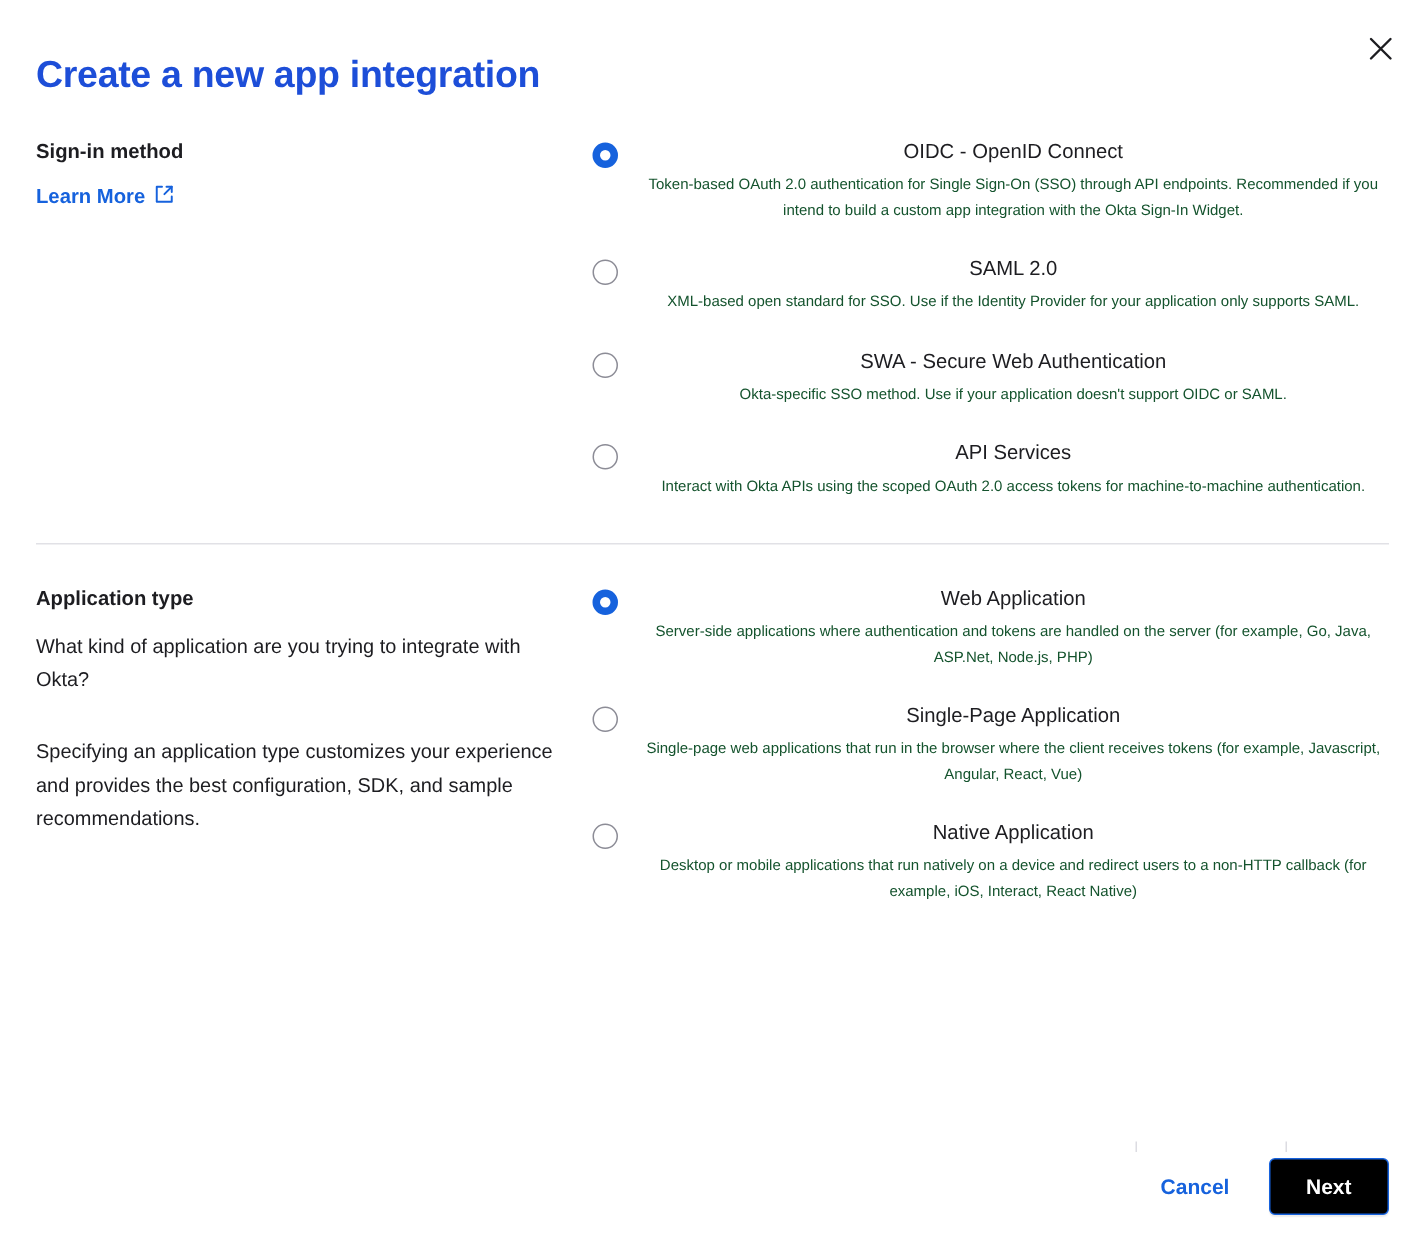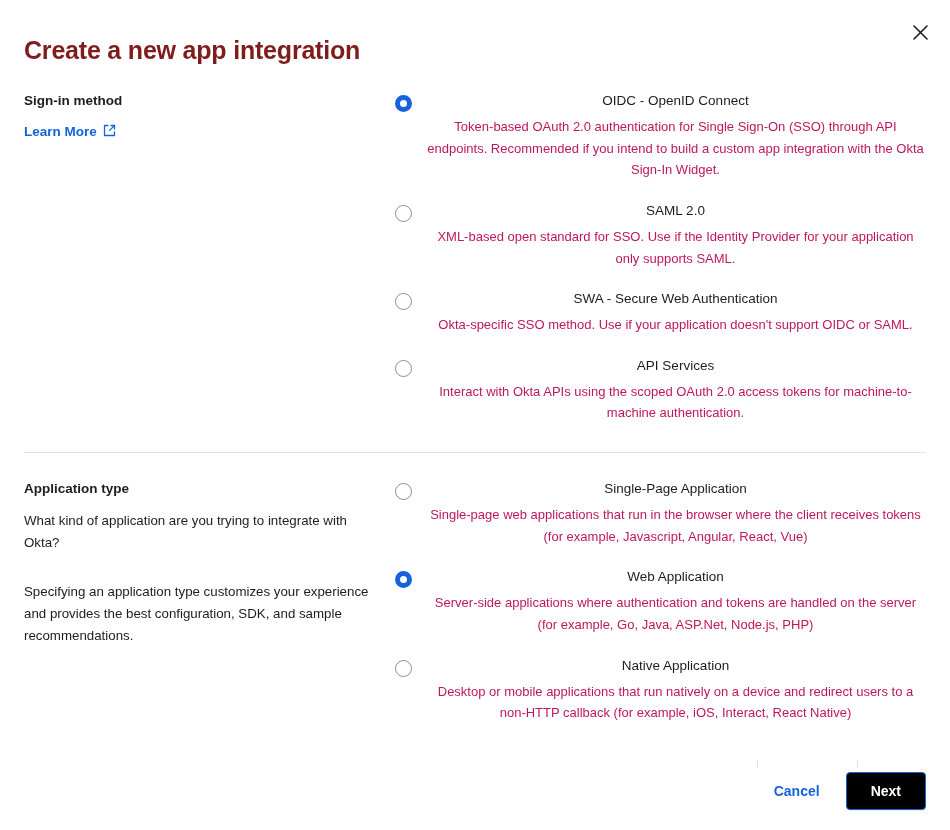--- a/index.html
+++ b/index.html
@@ -35,21 +35,21 @@
     line-height: 1;
     padding: 0;
   }
   .close-btn svg { display: block; }
   h1.title {
     margin: 0;
     padding: 36px 24px 0 24px;
     font-size: 25px;
     font-weight: bold;
     letter-spacing: -0.2px;
-    color: #7f1d1d;
+    color: #1d4ed8;
   }
   .section {
     display: flex;
     padding: 0 24px;
   }
   .section-left {
     width: 370px;
     flex: 0 0 370px;
     padding-right: 24px;
   }
@@ -109,23 +109,23 @@
   }
   .radio-body { flex: 1 1 auto; }
   .radio-label {
     font-size: 13.5px;
     color: #1d1d21;
     line-height: 1.25;
     margin-bottom: 6px;
     cursor: pointer;
   }
   .radio-desc {
-    font-size: 13px;
+    font-size: 10px;
     line-height: 1.67;
-    color: #be185d;
+    color: #14532d;
     max-width: 510px;
   }
 
   .divider {
     height: 1px;
     background: #e1e1e6;
     margin: 28px 24px 0 24px;
   }
 
   .apptype-section { padding-top: 28px; }
@@ -247,32 +247,32 @@
 
   <div class="section apptype-section">
     <div class="section-left">
       <div class="section-heading">Application type</div>
       <p class="help-text">What kind of application are you trying to integrate with Okta?</p>
       <p class="help-text">Specifying an application type customizes your experience and provides the best configuration, SDK, and sample recommendations.</p>
     </div>
     <div class="section-right">
 
       <div class="radio-row">
+        <span class="radio-outer checked"></span>
+        <div class="radio-body">
+          <div class="radio-label">Web Application</div>
+          <div class="radio-desc">Server-side applications where authentication and tokens are handled on the server (for example, Go, Java, ASP.Net, Node.js, PHP)</div>
+        </div>
+      </div>
+
+      <div class="radio-row">
         <span class="radio-outer"></span>
         <div class="radio-body">
           <div class="radio-label">Single-Page Application</div>
           <div class="radio-desc">Single-page web applications that run in the browser where the client receives tokens (for example, Javascript, Angular, React, Vue)</div>
-        </div>
-      </div>
-
-      <div class="radio-row">
-        <span class="radio-outer checked"></span>
-        <div class="radio-body">
-          <div class="radio-label">Web Application</div>
-          <div class="radio-desc">Server-side applications where authentication and tokens are handled on the server (for example, Go, Java, ASP.Net, Node.js, PHP)</div>
         </div>
       </div>
 
       <div class="radio-row">
         <span class="radio-outer"></span>
         <div class="radio-body">
           <div class="radio-label">Native Application</div>
           <div class="radio-desc">Desktop or mobile applications that run natively on a device and redirect users to a non-HTTP callback (for example, iOS, Interact, React Native)</div>
         </div>
       </div>

